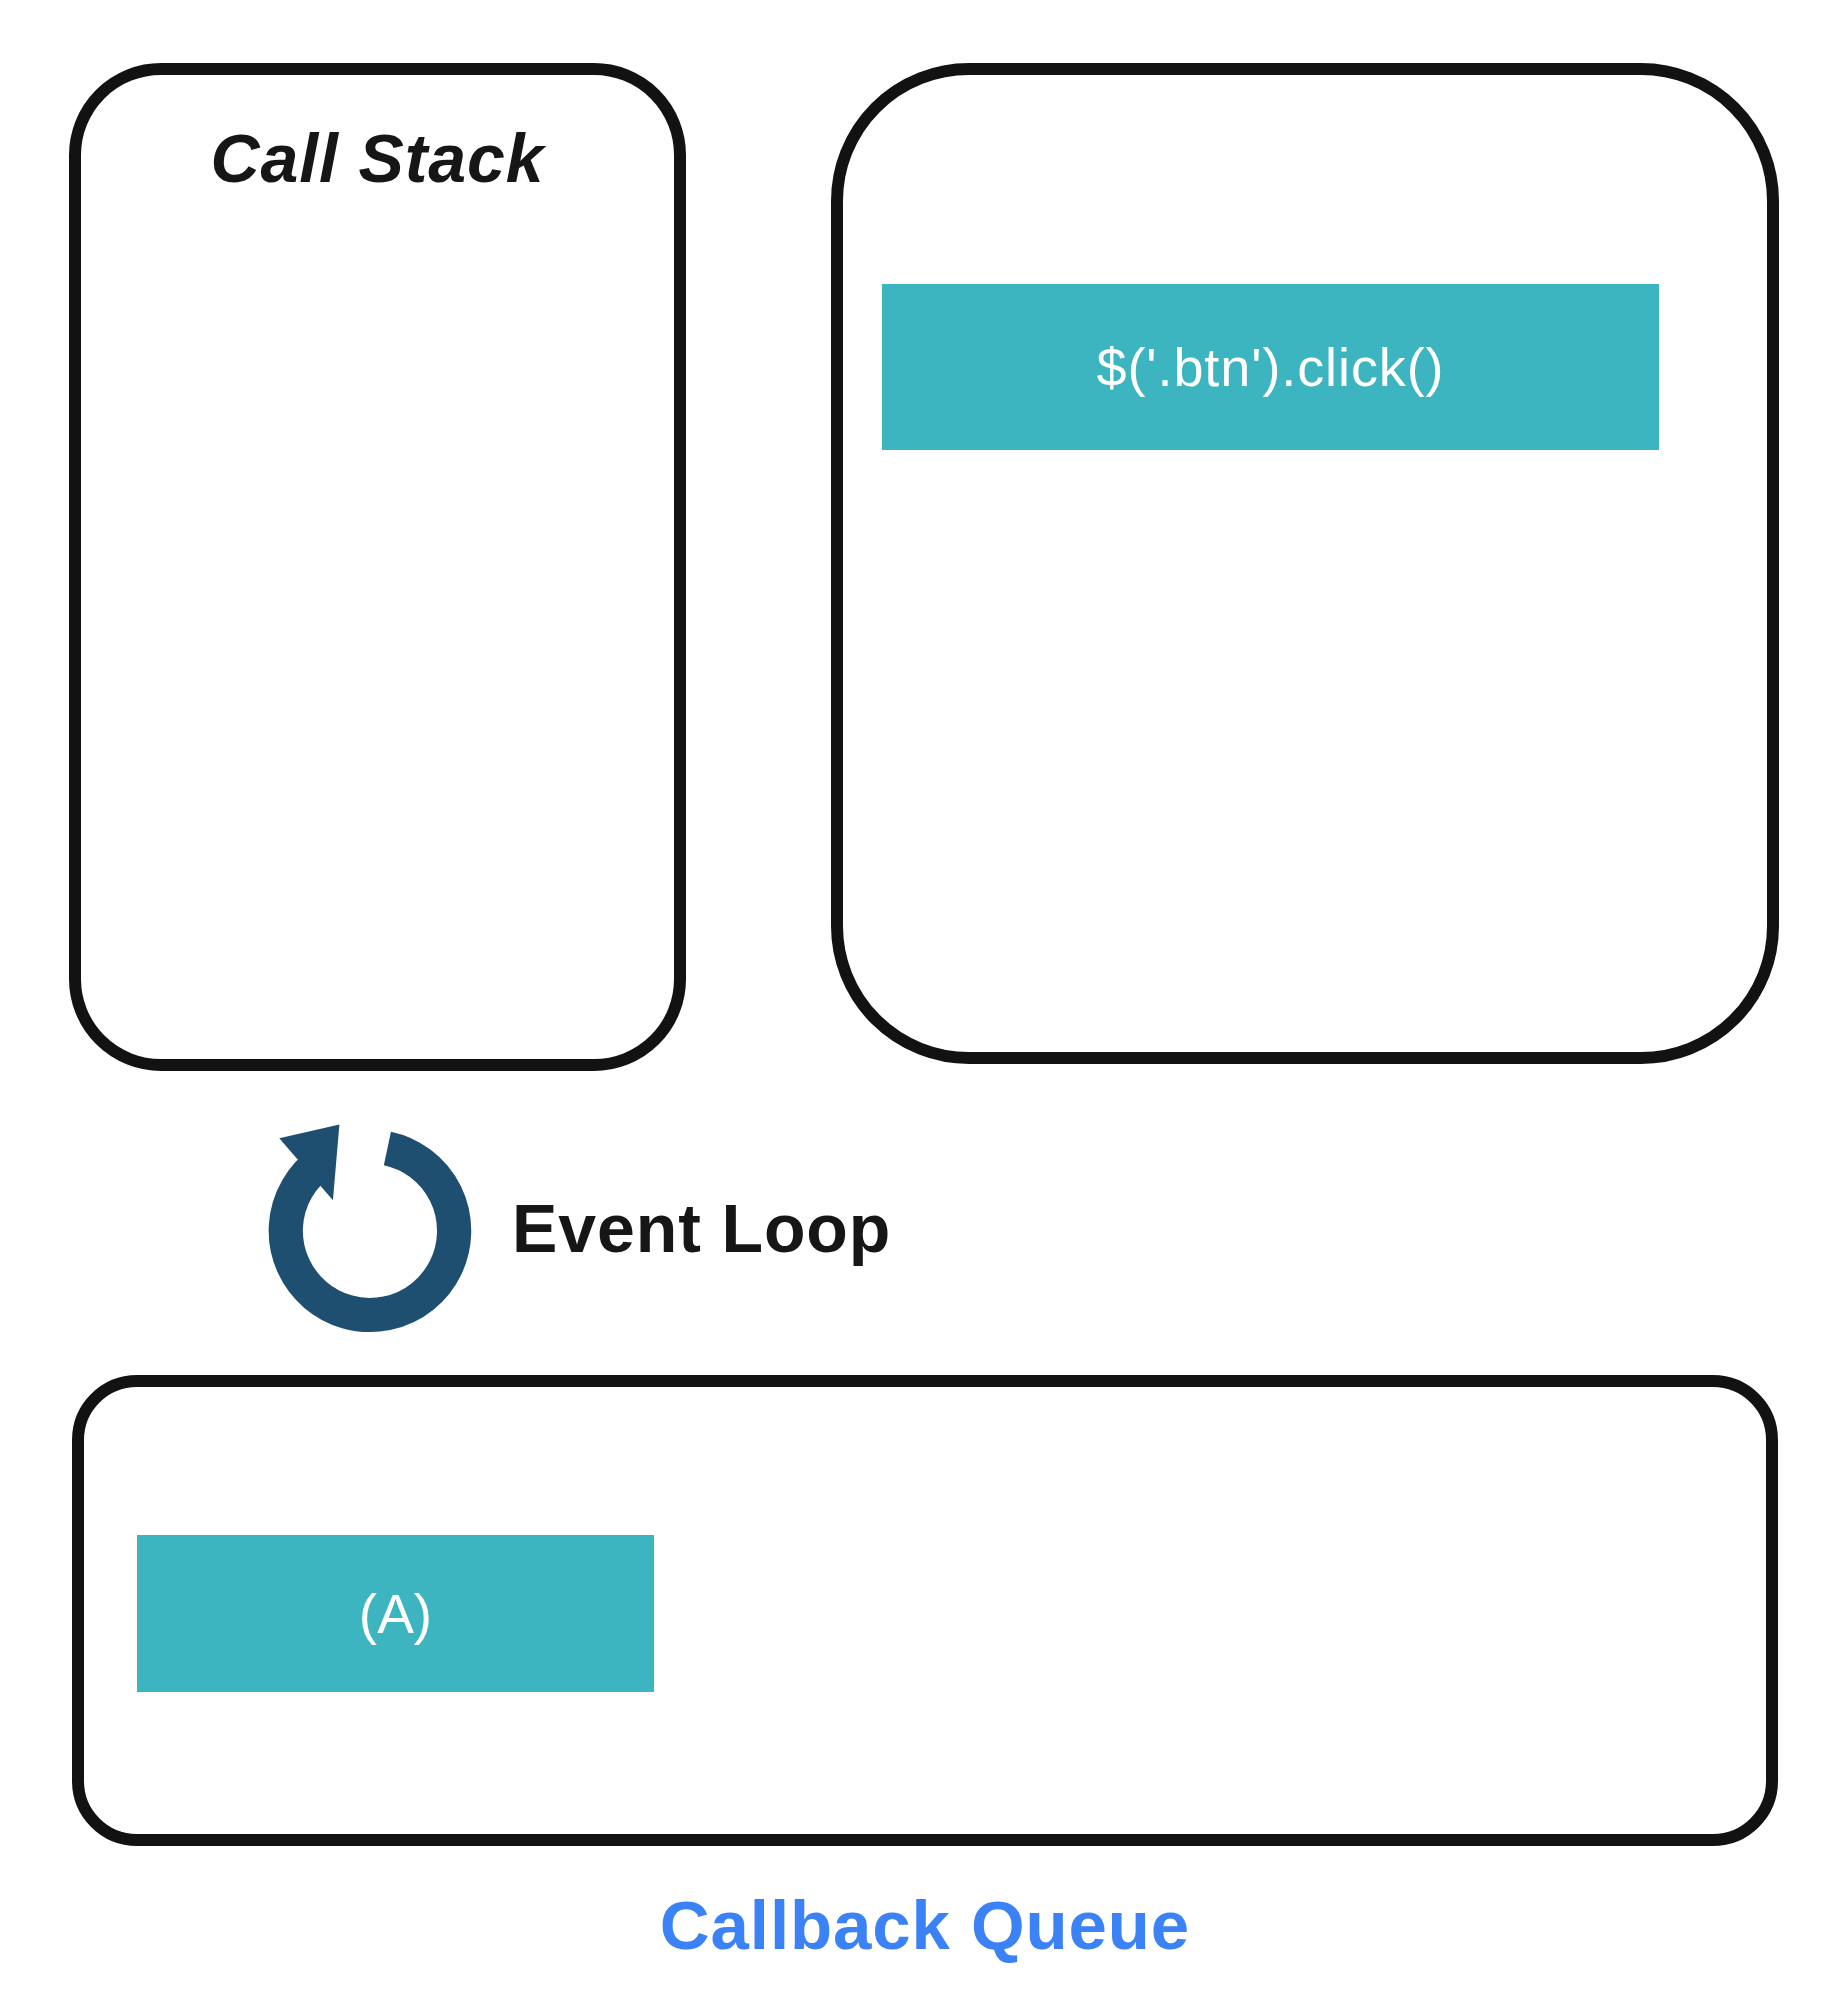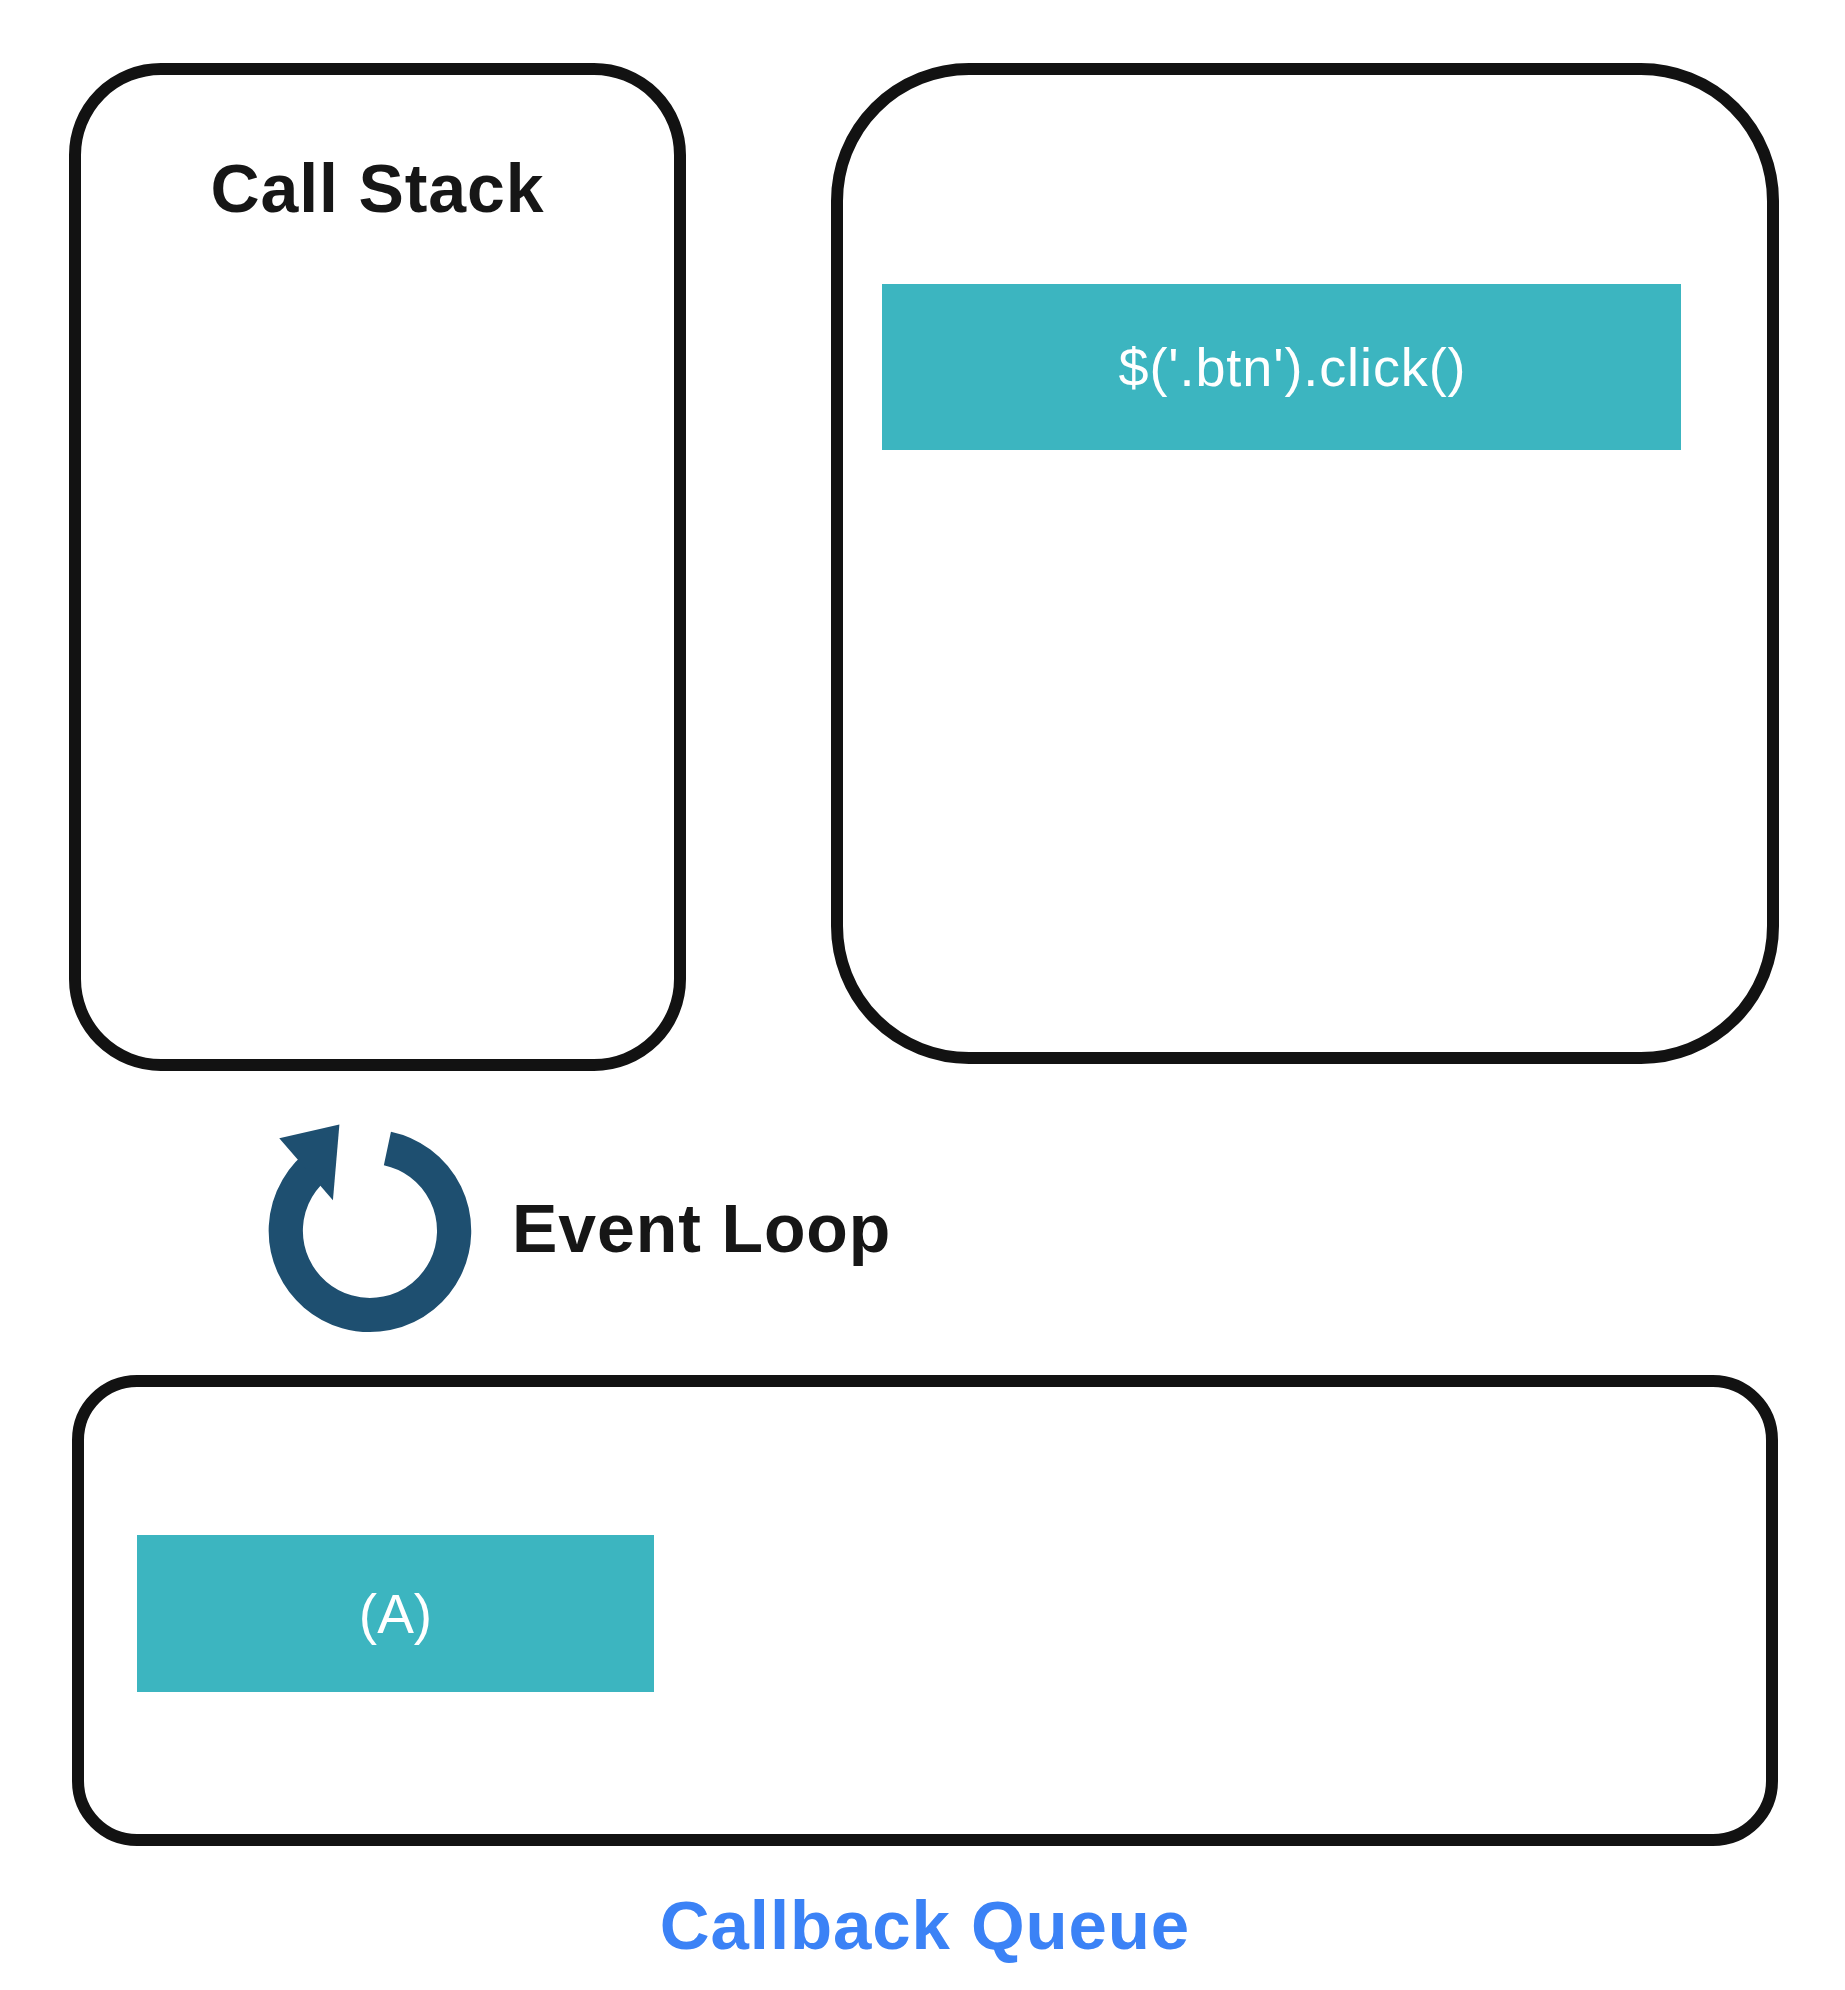--- a/index.html
+++ b/index.html
@@ -13,26 +13,27 @@
     overflow: hidden;
   }
   .box {
     position: absolute;
     border: 12px solid #121212;
     background: #ffffff;
     box-sizing: border-box;
   }
   .box-title {
     margin: 0;
-    padding-top: 74px;
+    padding-top: 44px;
     text-align: center;
     font-size: 68px;
     font-weight: 600;
     letter-spacing: 0.9px;
     color: #161616;
+    font-style: italic;
   }
   .call-stack {
     left: 69px; top: 63px;
     width: 617px; height: 1008px;
     border-radius: 92px;
   }
   .web-apis {
     left: 831px; top: 63px;
     width: 948px; height: 1001px;
     border-radius: 138px;
@@ -44,21 +45,20 @@
     display: flex;
     align-items: center;
     justify-content: center;
     text-align: center;
   }
   .web-api-task {
     left: 39px; top: 209px;
     width: 777px; height: 166px;
     font-size: 54px;
     letter-spacing: 0.9px;
-    padding-left: 22px;
   }
   .event-loop-group {
     position: absolute;
     left: 258px; top: 1117px;
     width: 646px; height: 222px;
   }
   .event-loop-icon {
     position: absolute;
     left: 0; top: 0;
   }

